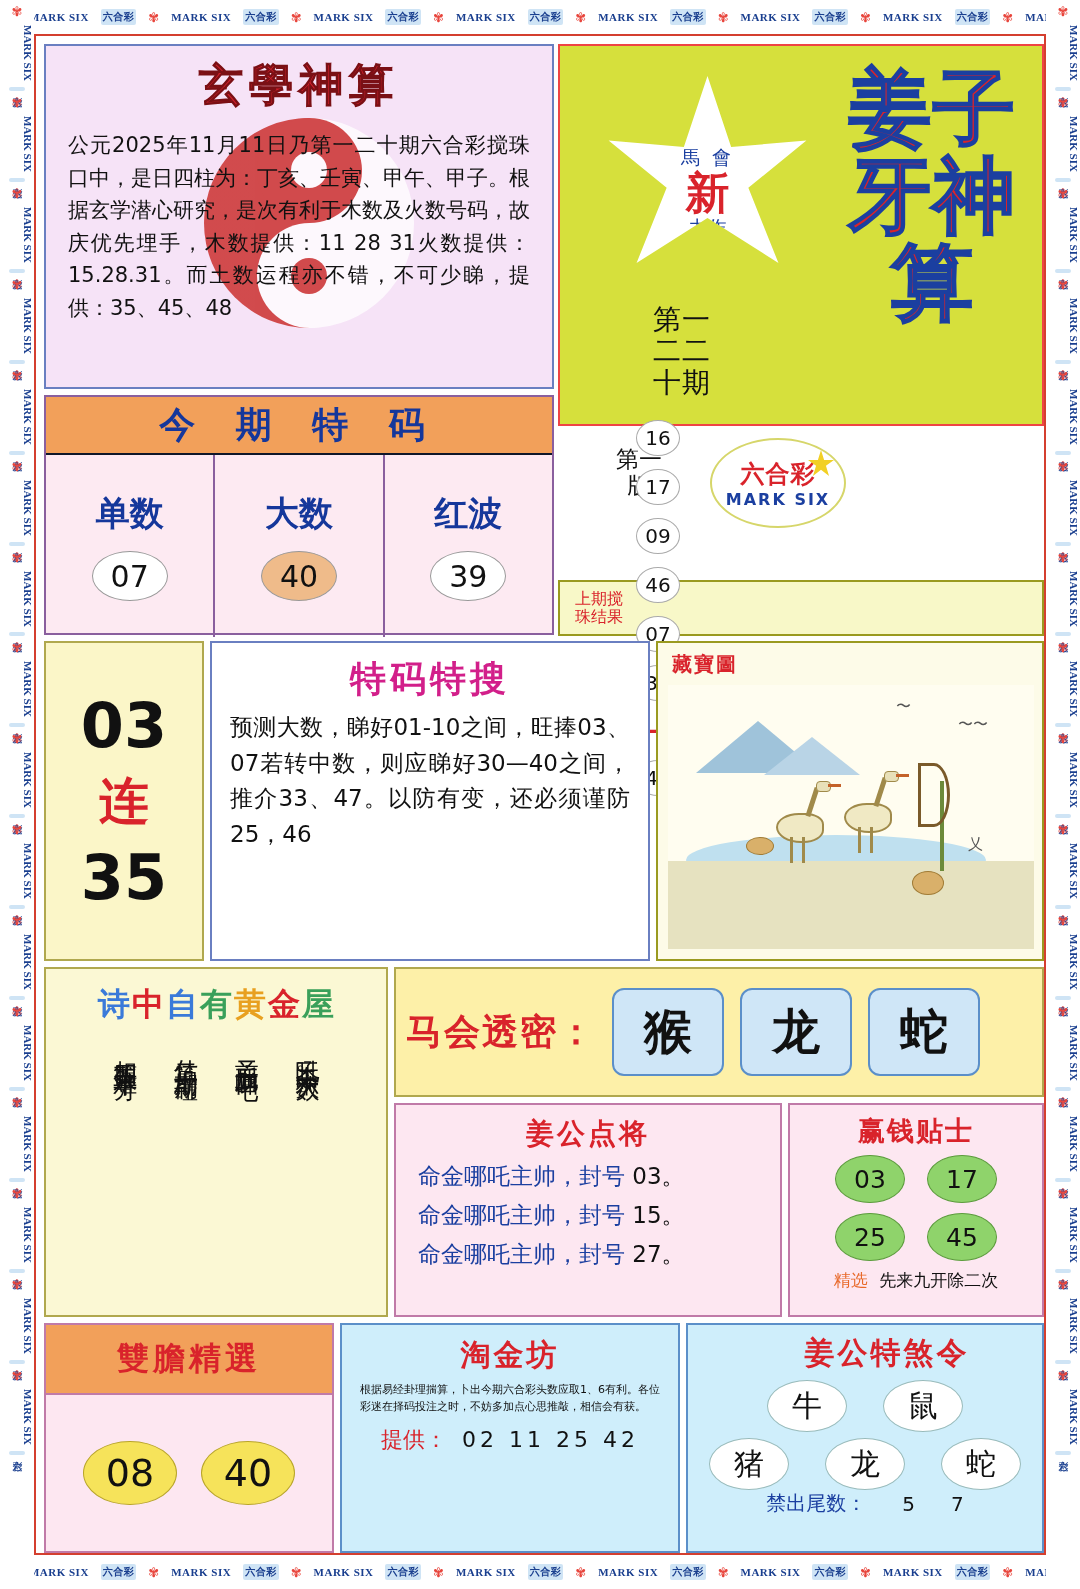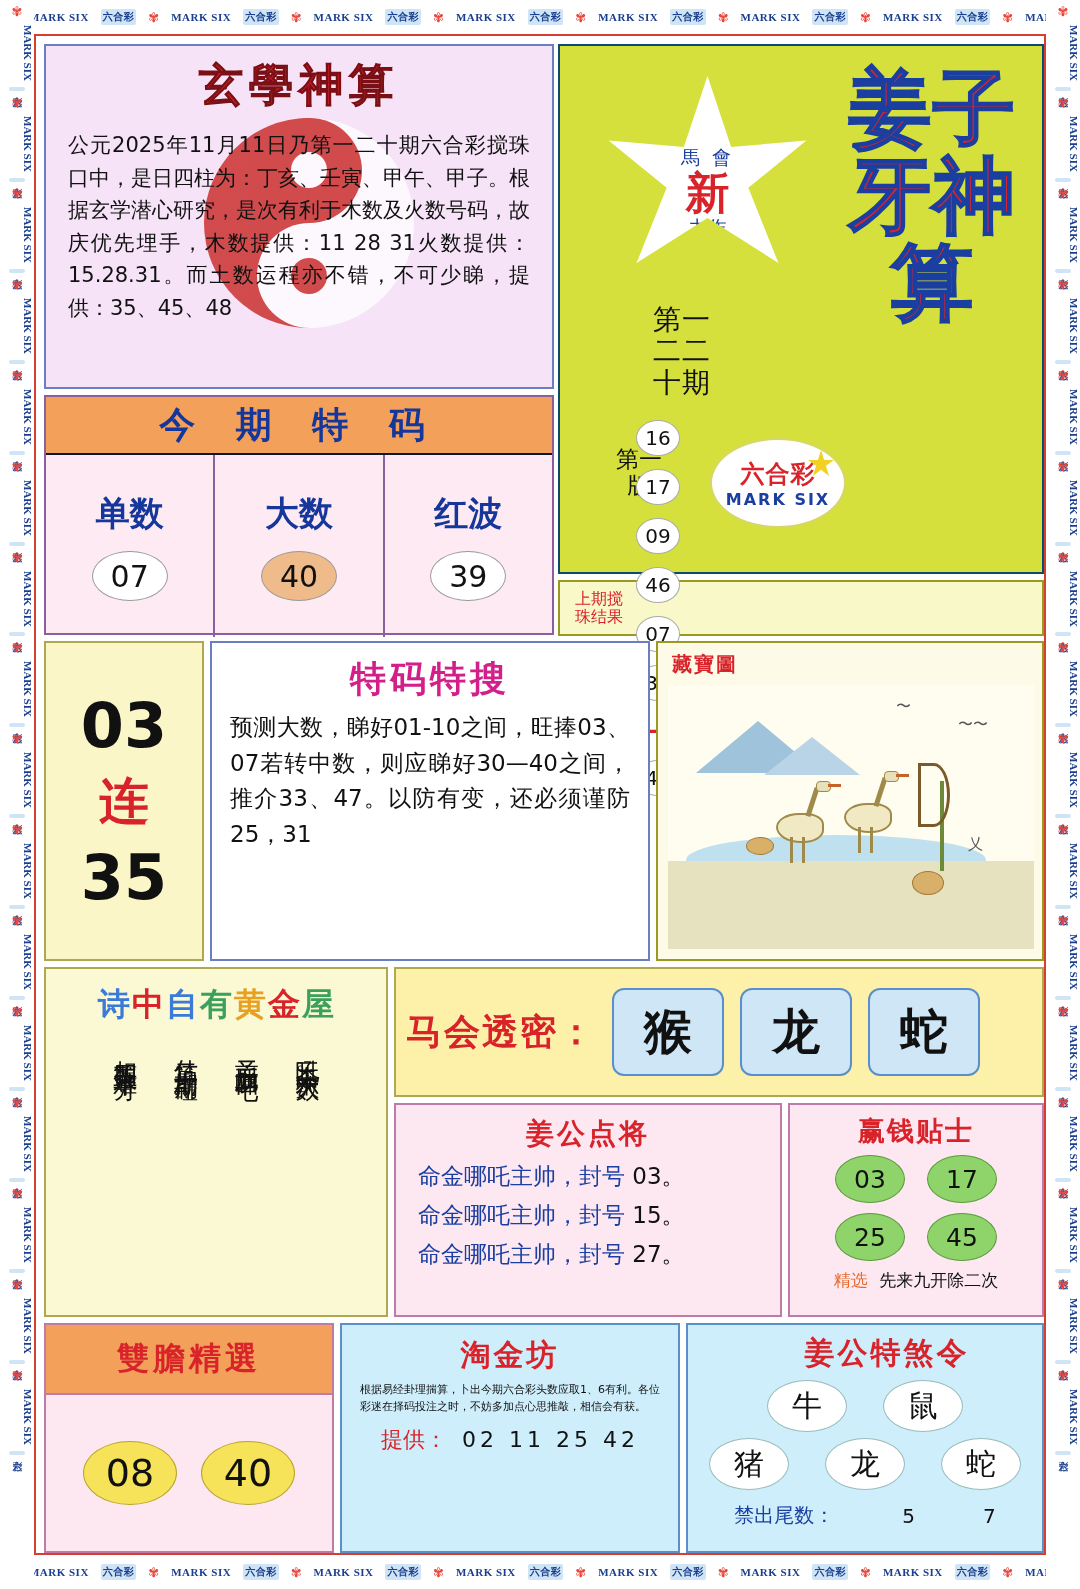--- a/index.html
+++ b/index.html
@@ -80,21 +80,21 @@
               align-items:center;justify-content:center;gap:14px;}
   .teima .col:last-child{border-right:none;}
   .teima .col .lbl{font-size:34px;font-weight:bold;color:#15379b;}
   .ball{
     width:74px;height:48px;border-radius:50%;background:#fff;border:1px solid #999;
     display:flex;align-items:center;justify-content:center;font-size:30px;color:#111;
   }
   .ball.tan{background:#efbb8a;}
 
   
-  .brand{left:518px;top:4px;width:486px;height:530px;background:#d6e03c;border:2px solid #0c4a6e;}
+  .brand{left:518px;top:4px;width:486px;height:382px;background:#d6e03c;border:2px solid #ef4444;}
   .starburst{
     position:absolute;left:40px;top:30px;width:215px;height:215px;background:#fff;
     clip-path:polygon(50% 0%,61% 33%,96% 30%,69% 52%,83% 87%,50% 66%,17% 87%,31% 52%,4% 30%,39% 33%);
     display:flex;flex-direction:column;align-items:center;justify-content:center;
   }
   .starburst .s1{font-size:19px;color:#1b3fa0;letter-spacing:3px;margin-top:18px;}
   .starburst .s2{font-size:44px;color:#d9232b;font-weight:bold;line-height:1;}
   .starburst .s3{font-size:19px;color:#1b3fa0;}
   .issue{position:absolute;left:92px;top:258px;width:60px;text-align:center;
          font-size:28px;color:#111;line-height:1.12;letter-spacing:1px;}
@@ -199,21 +199,21 @@
   .taojin p{margin:6px 18px 0;font-size:11px;line-height:1.5;color:#111;text-align:justify;}
   .taojin .prov{margin-top:10px;text-align:center;font-size:22px;color:#d9232b;}
   .taojin .prov b{color:#111;font-weight:normal;letter-spacing:4px;margin-left:8px;}
 
   
   .shaling{left:646px;top:1283px;width:358px;height:230px;background:#cfeefb;border:2px solid #5b8fc9;}
   .shaling h3{margin:8px 0 2px;text-align:center;font-size:30px;color:#d9232b;font-weight:bold;letter-spacing:3px;padding-left:44px;}
   .shaling .r1,.shaling .r2{display:flex;justify-content:center;gap:36px;margin-top:6px;}
   .wball{width:78px;height:50px;border-radius:50%;background:#fff;border:1px solid #9bb;
          display:flex;align-items:center;justify-content:center;font-size:30px;color:#111;}
-  .shaling .foot{display:flex;align-items:center;justify-content:center;gap:68px;margin-top:12px;font-size:20px;color:#111;}
+  .shaling .foot{display:flex;align-items:center;justify-content:center;gap:36px;font-size:20px;color:#111;}
   .shaling .foot .lbl{color:#1b3fa0;}
 </style>
 </head>
 <body>
 
 <div class="page">
 
   <div class="border-top" id="btop">
       <span class="flower">✾</span>
       <span class="btok">MARK SIX</span>
@@ -428,21 +428,21 @@
       </div>
 
       <div class="box lian">
         <div class="n">03</div>
         <div class="c">连</div>
         <div class="n">35</div>
       </div>
 
       <div class="box tesou">
         <h2>特码特搜</h2>
-        <p>预测大数，睇好01-10之间，旺捧03、07若转中数，则应睇好30—40之间，推介33、47。以防有变，还必须谨防25，31</p>
+        <p>预测大数，睇好01-10之间，旺捧03、07若转中数，则应睇好30—40之间，推介33、47。以防有变，还必须谨防25，46</p>
       </div>
 
       <div class="box treasure">
         <div class="t">藏寶圖</div>
         <div class="scene">
           <div class="hill"></div>
           <div class="hill2"></div>
           <div class="water"></div>
           <div class="ground"></div>
           <div class="crane" style="left:108px;top:128px;">

